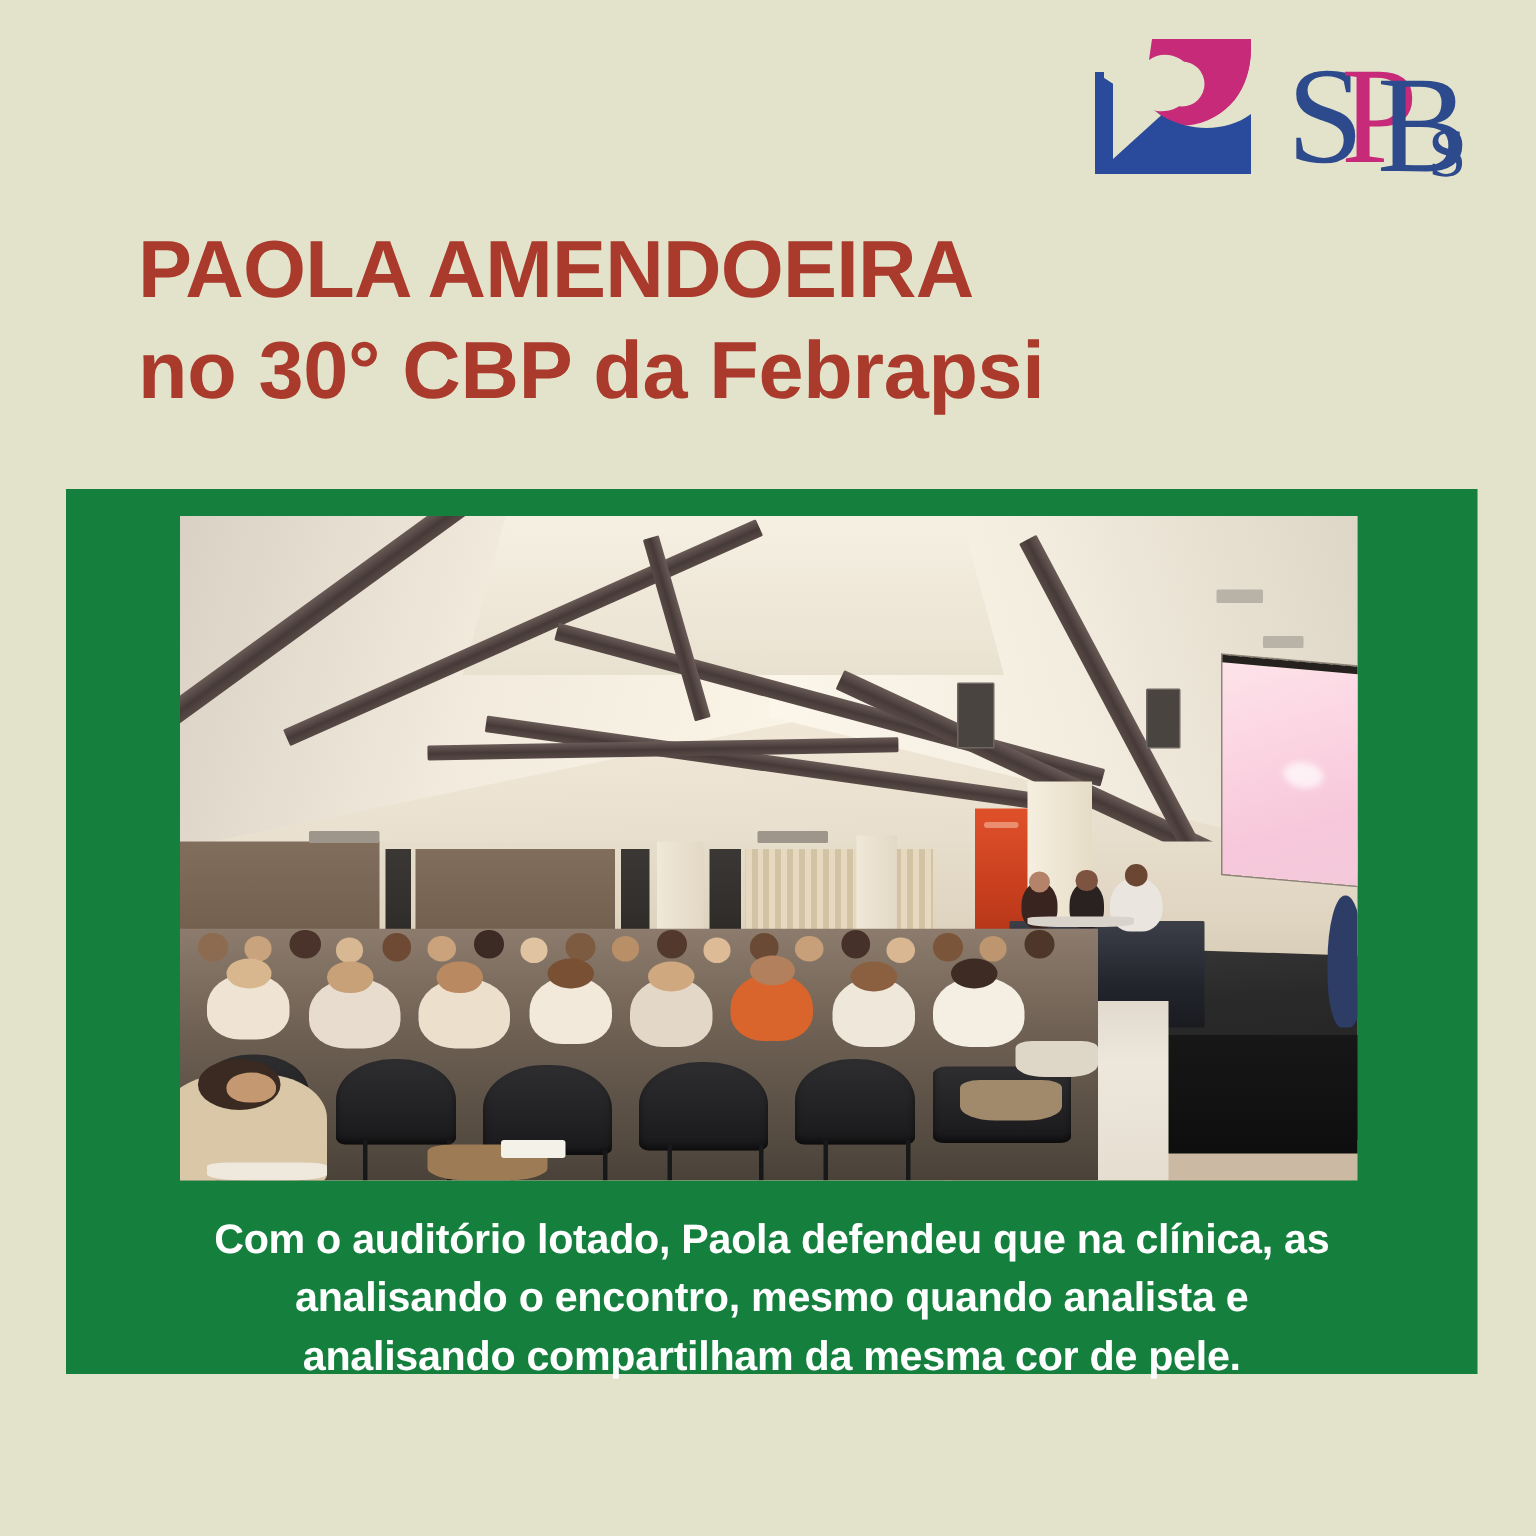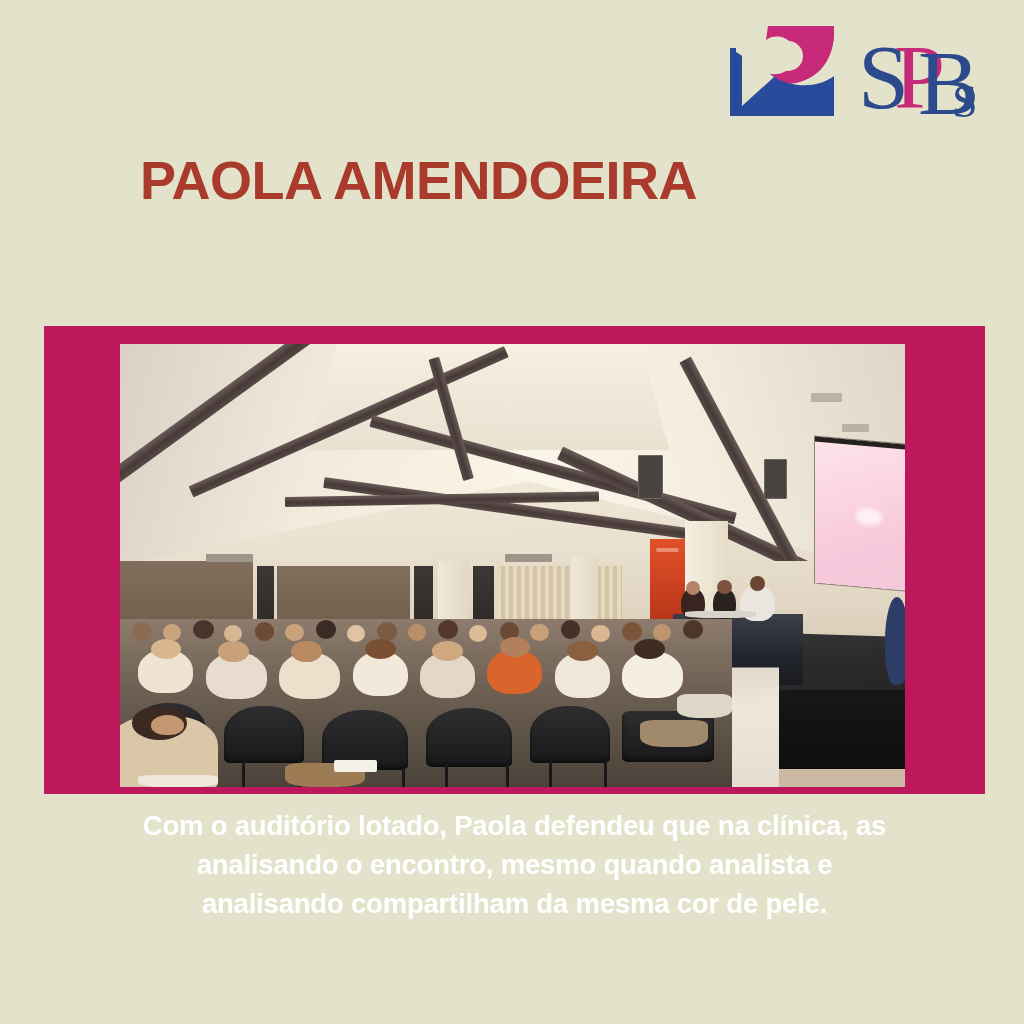--- a/index.html
+++ b/index.html
@@ -42,37 +42,36 @@
     position:absolute;
     left:92px; top:152px;
     color:#a93a2c;
   }
   .title-line1{
     font-size:54px;
     font-weight:700;
     letter-spacing:-0.5px;
     line-height:1.06;
     white-space:nowrap;
-    margin-left:48px;
   }
   .title-line2{
     font-size:54px;
     font-weight:700;
     letter-spacing:-0.2px;
     line-height:1.12;
     white-space:nowrap;
     margin-top:8px;
   }
 
   
   .card{
     position:absolute;
     left:44px; top:326px;
-    width:941px; height:468px;
-    background:#be185d;
+    width:941px; height:590px;
+    background:#15803d;
   }
 
   
   .photo{
     position:absolute;
     left:76px; top:18px;
     width:785px; height:443px;
     overflow:hidden;
     background:#cbb9a4;
   }
@@ -254,20 +253,21 @@
       <text x="38" y="86" font-family="Liberation Serif, serif" font-size="92" fill="#c62a79">P</text>
       <text x="62" y="92" font-family="Liberation Serif, serif" font-size="92" fill="#2c4a8c">B</text>
       <text x="96" y="95" font-family="Liberation Serif, serif" font-size="46" fill="#2c4a8c">Sb</text>
     </svg>
   </div>
 
 </div>
 
 <div class="title-block">
   <div class="title-line1">PAOLA AMENDOEIRA</div>
+  <div class="title-line2">no 30° CBP da Febrapsi</div>
 </div>
 
 <div class="card">
 
   <div class="photo">
     <div class="photo-scene">
 
       <div class="ceil-base"></div>
       <div class="ceil-slope-l"></div>
       <div class="ceil-slope-r"></div>

